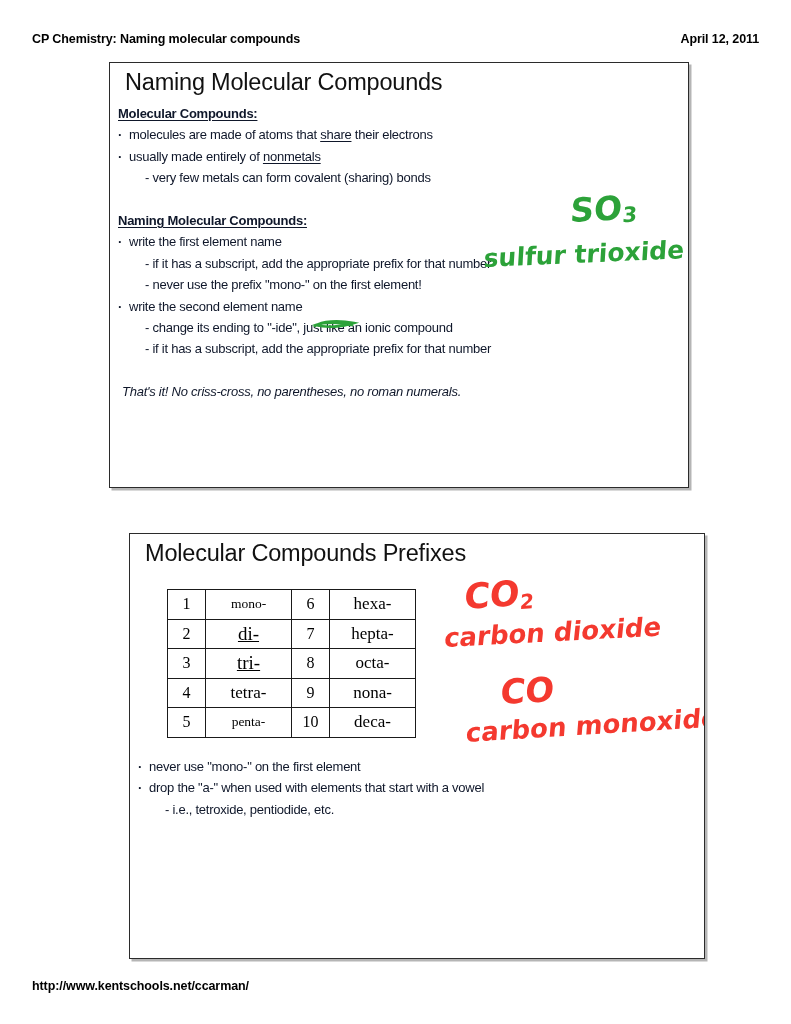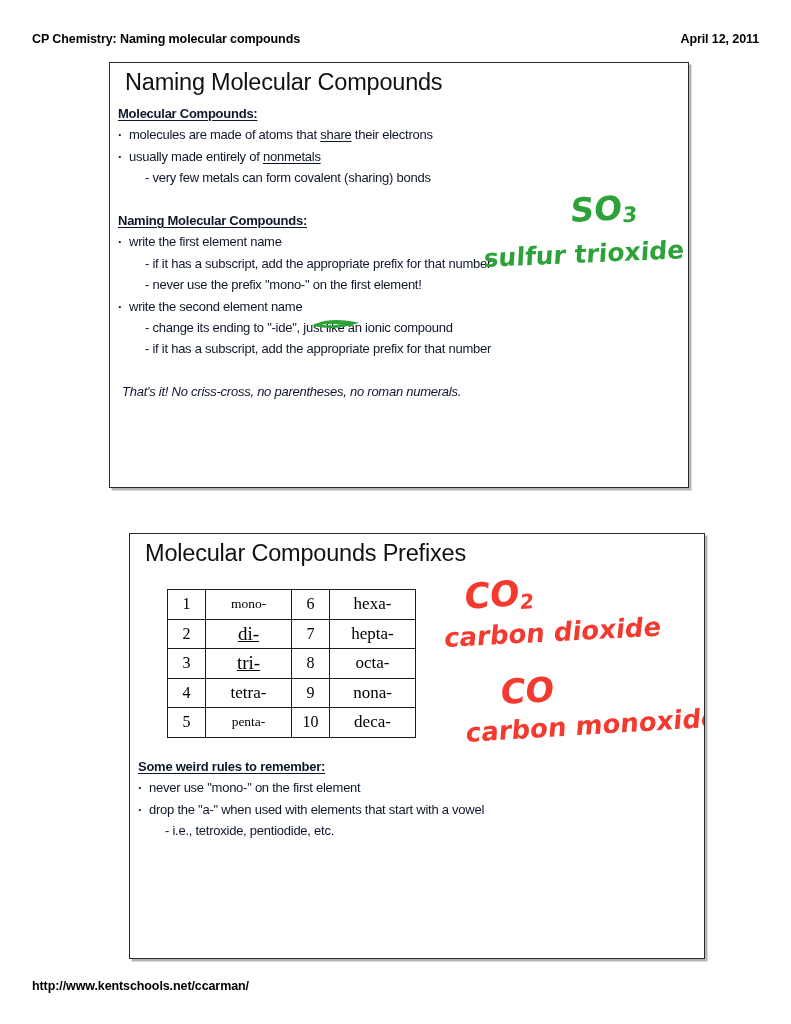--- a/index.html
+++ b/index.html
@@ -264,21 +264,20 @@
       <tr>
         <td class="num">5</td>
         <td class="word sm">penta-</td>
         <td class="num">10</td>
         <td class="word">deca-</td>
       </tr>
     </tbody>
   </table>
 
   <div class="body-block" id="body-2">
-    <div class="line heading-u">Some weird rules to remember:</div>
     <div class="line bullet">never use "mono-" on the first element</div>
     <div class="line bullet">drop the "a-" when used with elements that start with a vowel</div>
     <div class="line sub">- i.e., tetroxide, pentiodide, etc.</div>
   </div>
 
   <div class="ink ink-red" id="ink-co2"><span>CO</span><span class="sub-n">2</span></div>
 
   <div class="ink ink-red" id="ink-carbondioxide">carbon dioxide</div>
 
   <div class="ink ink-red" id="ink-co">CO</div>

